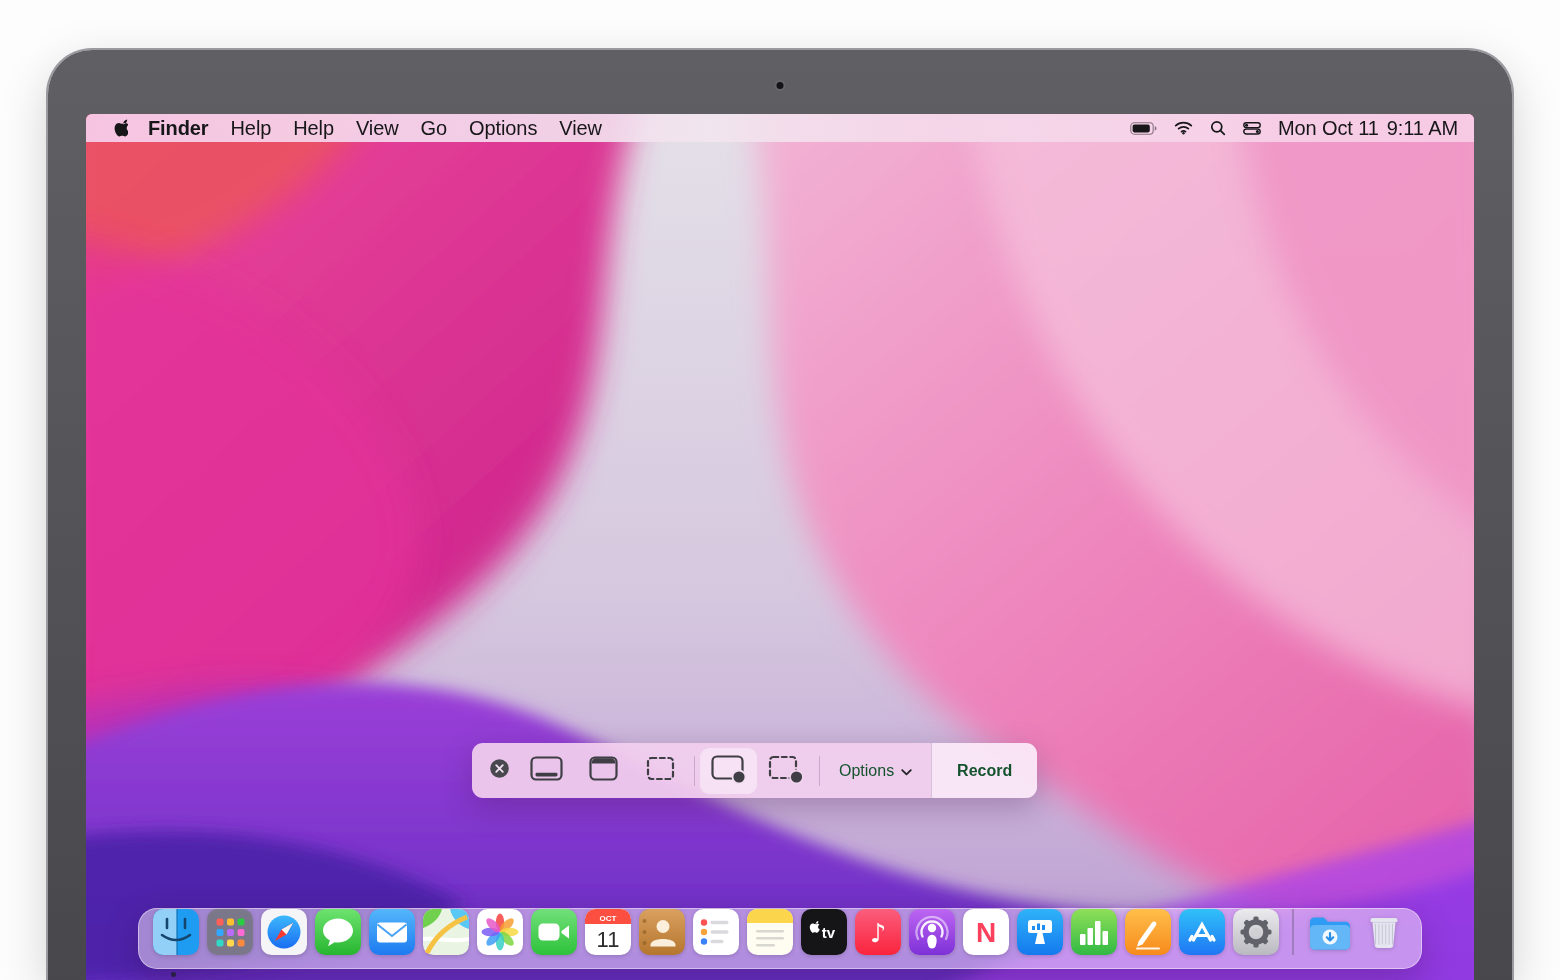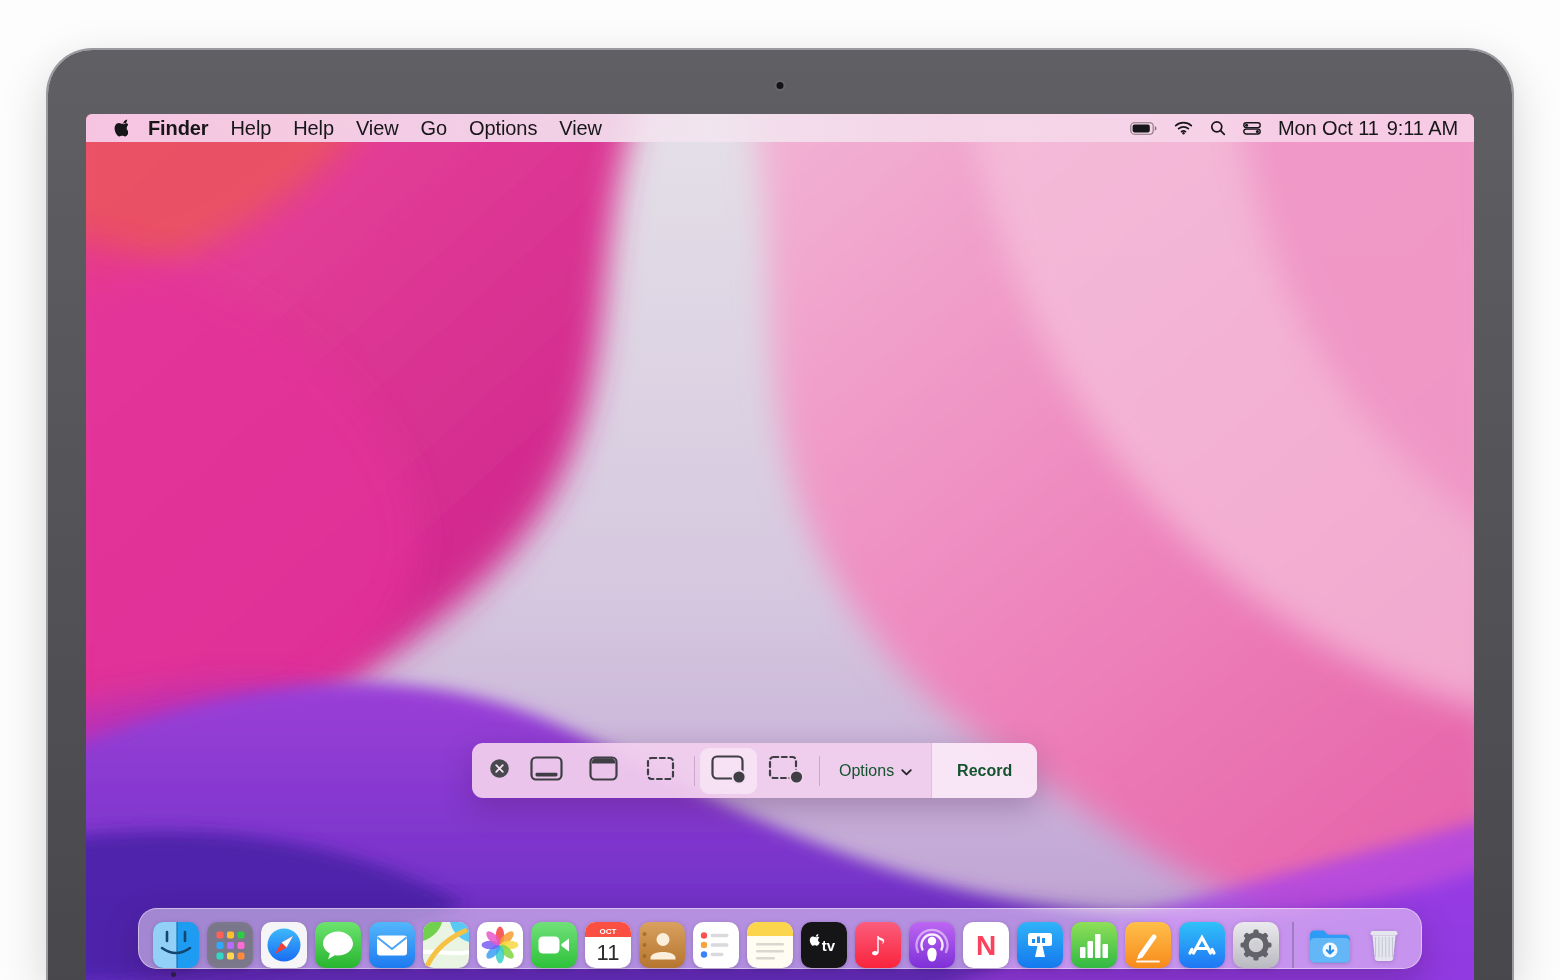--- a/index.html
+++ b/index.html
@@ -39,21 +39,21 @@
   .ct-btn.ct-close{width:38px;}
   .ct-btn.selected{background:rgba(255,255,255,.42);}
   .ct-div{width:1px;height:30px;background:rgba(72,40,82,.22);margin:0 5px;}
   .ct-options{display:flex;align-items:center;gap:7px;padding:0 17px 0 14px;height:100%;}
   .ct-record-section{width:106px;display:flex;align-items:center;justify-content:center;
     background:rgba(250,231,247,.96);border-left:1px solid rgba(72,40,82,.18);font-weight:bold;}
 
   
   .dock{position:absolute;left:52px;top:794px;width:1284px;height:61px;z-index:4;
     border-radius:19px;background:rgba(250,236,250,.5);border:1px solid rgba(255,255,255,.45);
-    display:flex;align-items:flex-end;justify-content:center;gap:8px;
+    display:flex;align-items:flex-start;justify-content:center;gap:8px;
     box-shadow:0 12px 34px rgba(50,15,60,.28);}
   .dock-item{width:46px;height:46px;flex:0 0 auto;}
   .dock-item svg{display:block;filter:drop-shadow(0 1.5px 2px rgba(0,0,0,.18));}
   .dock-sep{width:1.5px;height:46px;background:rgba(60,60,70,.28);margin:0 5px;flex:0 0 auto;}
   .running-dot{position:absolute;left:85px;top:858px;width:5px;height:5px;border-radius:50%;
     background:rgba(30,30,36,.75);z-index:4;}
 </style>
 </head>
 <body>
 

